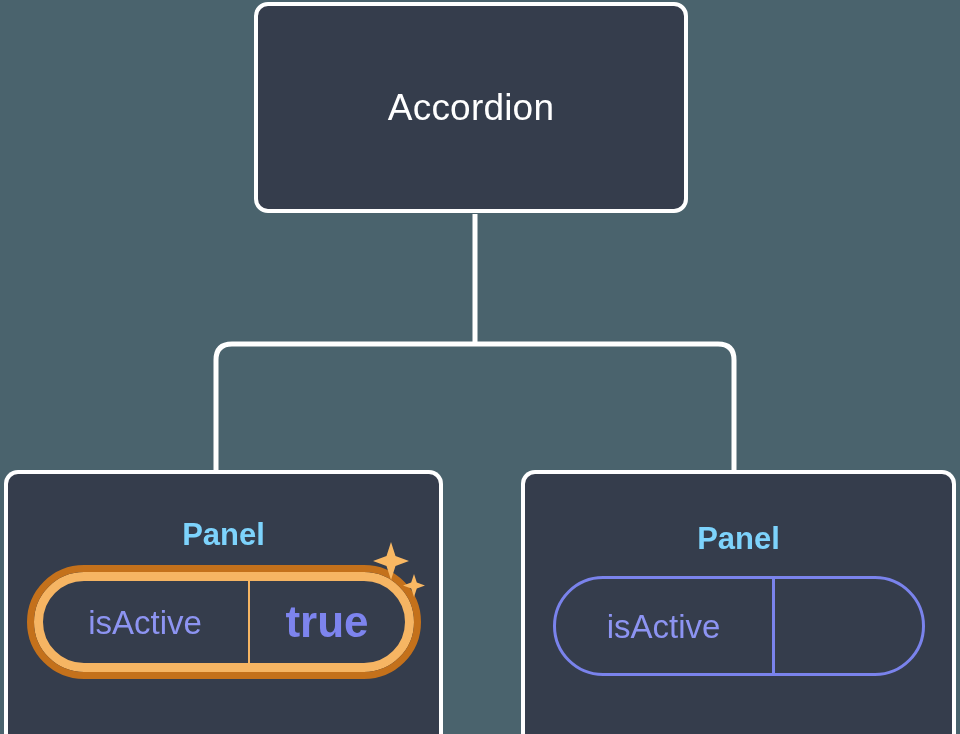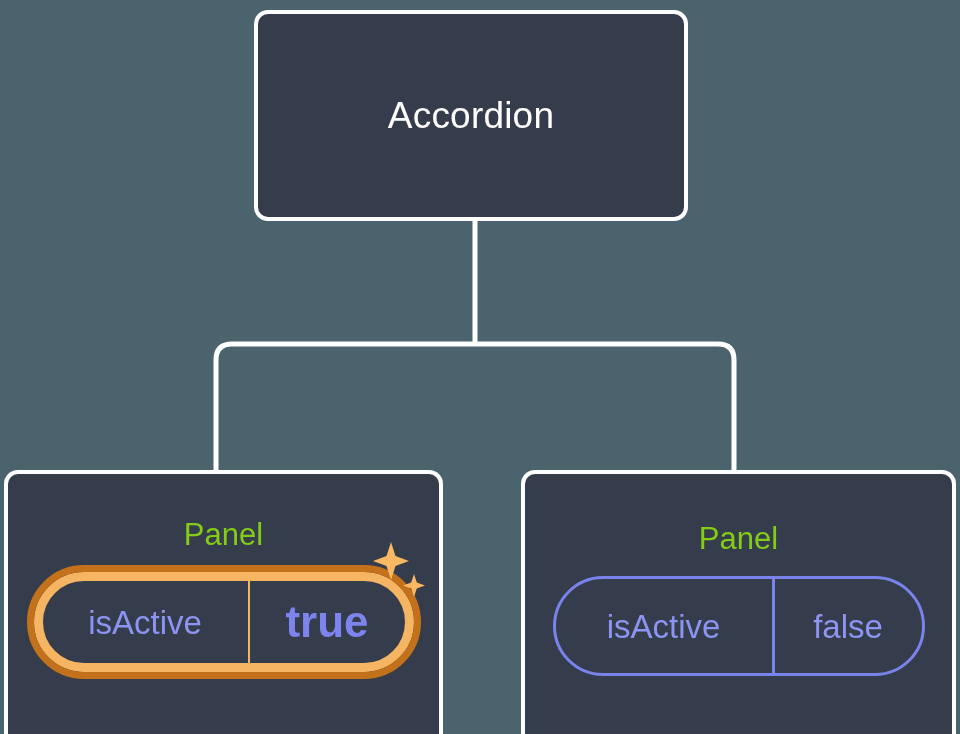--- a/index.html
+++ b/index.html
@@ -39,21 +39,21 @@
     background: #353d4c;
     border: 4px solid #ffffff;
     border-radius: 14px;
     display: flex;
     flex-direction: column;
     align-items: center;
   }
 
   .node-root {
     left: 254px;
-    top: 10px;
+    top: 2px;
     width: 434px;
     height: 211px;
     justify-content: center;
   }
 
   .node-title-root {
     color: #ffffff;
     font-size: 37px;
     font-weight: 400;
     letter-spacing: 0.2px;
@@ -74,23 +74,23 @@
     left: 4px;
     width: 439px;
   }
 
   .node-panel-right {
     left: 521px;
     width: 435px;
   }
 
   .node-title-panel {
-    color: #84cc16;
+    color: #7dd3fc;
     font-size: 31px;
-    font-weight: 400;
+    font-weight: 700;
     line-height: 1;
     margin-top: 45px;
   }
 
   .node-panel-right .node-title-panel {
     margin-top: 49px;
   }
 
   
   .pill-wrap {
@@ -200,18 +200,17 @@
       </svg>
     </div>
   </div>
 
   <div class="node node-panel node-panel-right">
     <div class="node-title-panel">Panel</div>
 
     <div class="pill-wrap">
       <div class="pill pill-idle">
         <div class="pill-key">isActive</div>
-        <div class="pill-val">false</div>
       </div>
     </div>
   </div>
 
 </div>
 
 </body></html>

